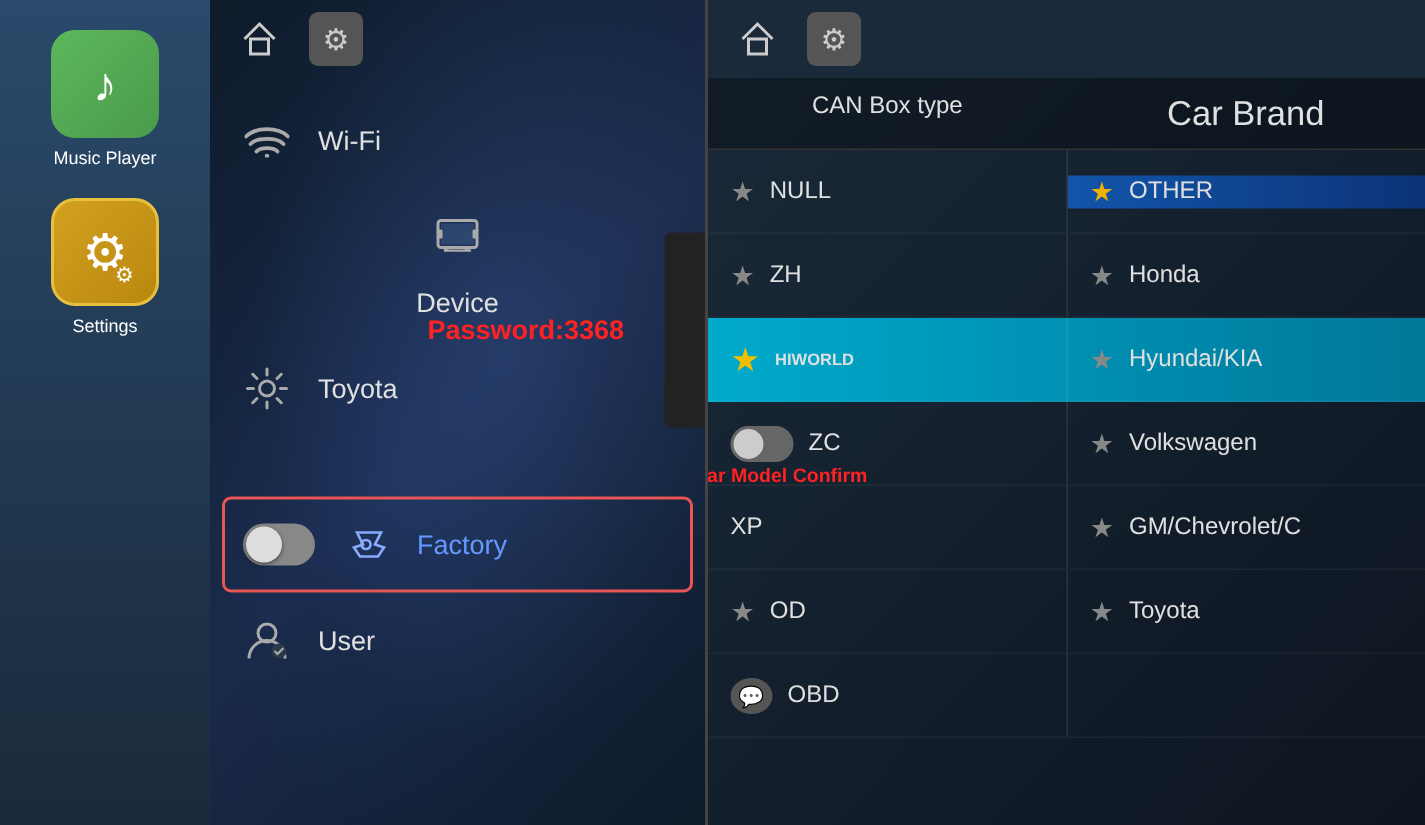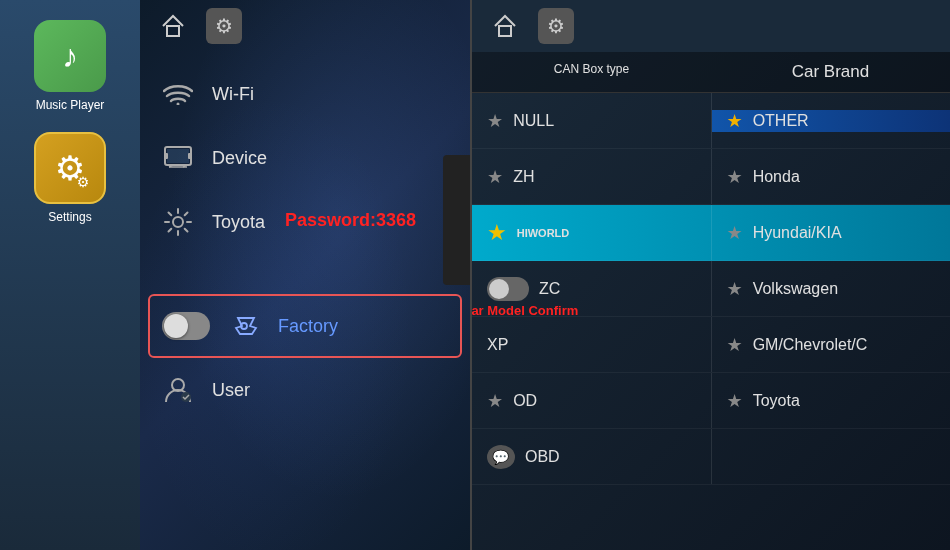--- a/index.html
+++ b/index.html
@@ -286,21 +286,21 @@
           <svg width="30" height="22" viewBox="0 0 30 22" fill="none">
             <path d="M1 8C7.5 1.5 22.5 1.5 29 8" stroke="#aaa" stroke-width="2.5" fill="none" stroke-linecap="round"></path>
             <path d="M4 13C8 8.5 22 8.5 26 13" stroke="#aaa" stroke-width="2.5" fill="none" stroke-linecap="round"></path>
             <path d="M8 18C10.5 15 19.5 15 22 18" stroke="#aaa" stroke-width="2.5" fill="none" stroke-linecap="round"></path>
             <circle cx="15" cy="21" r="1.5" fill="#aaa"></circle>
           </svg>
         </div>
         <span>Wi-Fi</span>
       </div>
 
-      <div class="menu-item" style="position:relative;">
+      <div class="menu-item" style="position:relative;flex-direction:column;">
 
         <div class="menu-icon">
           <svg width="30" height="26" viewBox="0 0 30 26" fill="none">
             <rect x="2" y="2" width="26" height="18" rx="2" stroke="#aaa" stroke-width="2" fill="none"></rect>
             <path d="M4 4h22v14H4z" fill="rgba(100,150,200,0.2)"></path>
             <rect x="2" y="8" width="3" height="6" rx="1" fill="#aaa"></rect>
             <rect x="25" y="8" width="3" height="6" rx="1" fill="#aaa"></rect>
             <line x1="6" y1="22" x2="10" y2="20" stroke="#aaa" stroke-width="1.5"></line>
             <line x1="20" y1="22" x2="24" y2="20" stroke="#aaa" stroke-width="1.5"></line>
             <line x1="6" y1="22" x2="24" y2="22" stroke="#aaa" stroke-width="1.5"></line>
@@ -362,22 +362,22 @@
           <path d="M4 14L14 4L24 14" stroke="#ccc" stroke-width="2" fill="none"></path>
           <rect x="8" y="14" width="12" height="10" stroke="#ccc" stroke-width="2" fill="none"></rect>
         </svg>
       </div>
       <div class="top-icon gear-small">
         <span>⚙</span>
       </div>
     </div>
 
     <div style="display:flex;padding:10px 0;background:rgba(0,0,0,0.3);border-bottom:1px solid #333;">
-      <div style="flex:1;color:#e0e0e0;font-size:12px;text-align:center;padding:0 10px;">CAN Box type</div>
-      <div style="flex:1;color:#e0e0e0;font-size:17px;text-align:center;padding:0 10px;">Car Brand</div>
+      <div style="flex:1;color:#e0e0e0;font-size:16px;text-align:center;padding:0 10px;">CAN Box type</div>
+      <div style="flex:1;color:#e0e0e0;font-size:23px;text-align:center;padding:0 10px;">Car Brand</div>
     </div>
 
     <div style="flex:1;overflow:hidden;">
 
       <div class="can-row">
         <div class="can-cell">
           <span class="star-icon">★</span>
           <span>NULL</span>
         </div>
         <div style="width:1px;background:rgba(255,255,255,0.1);height:100%;"></div>

